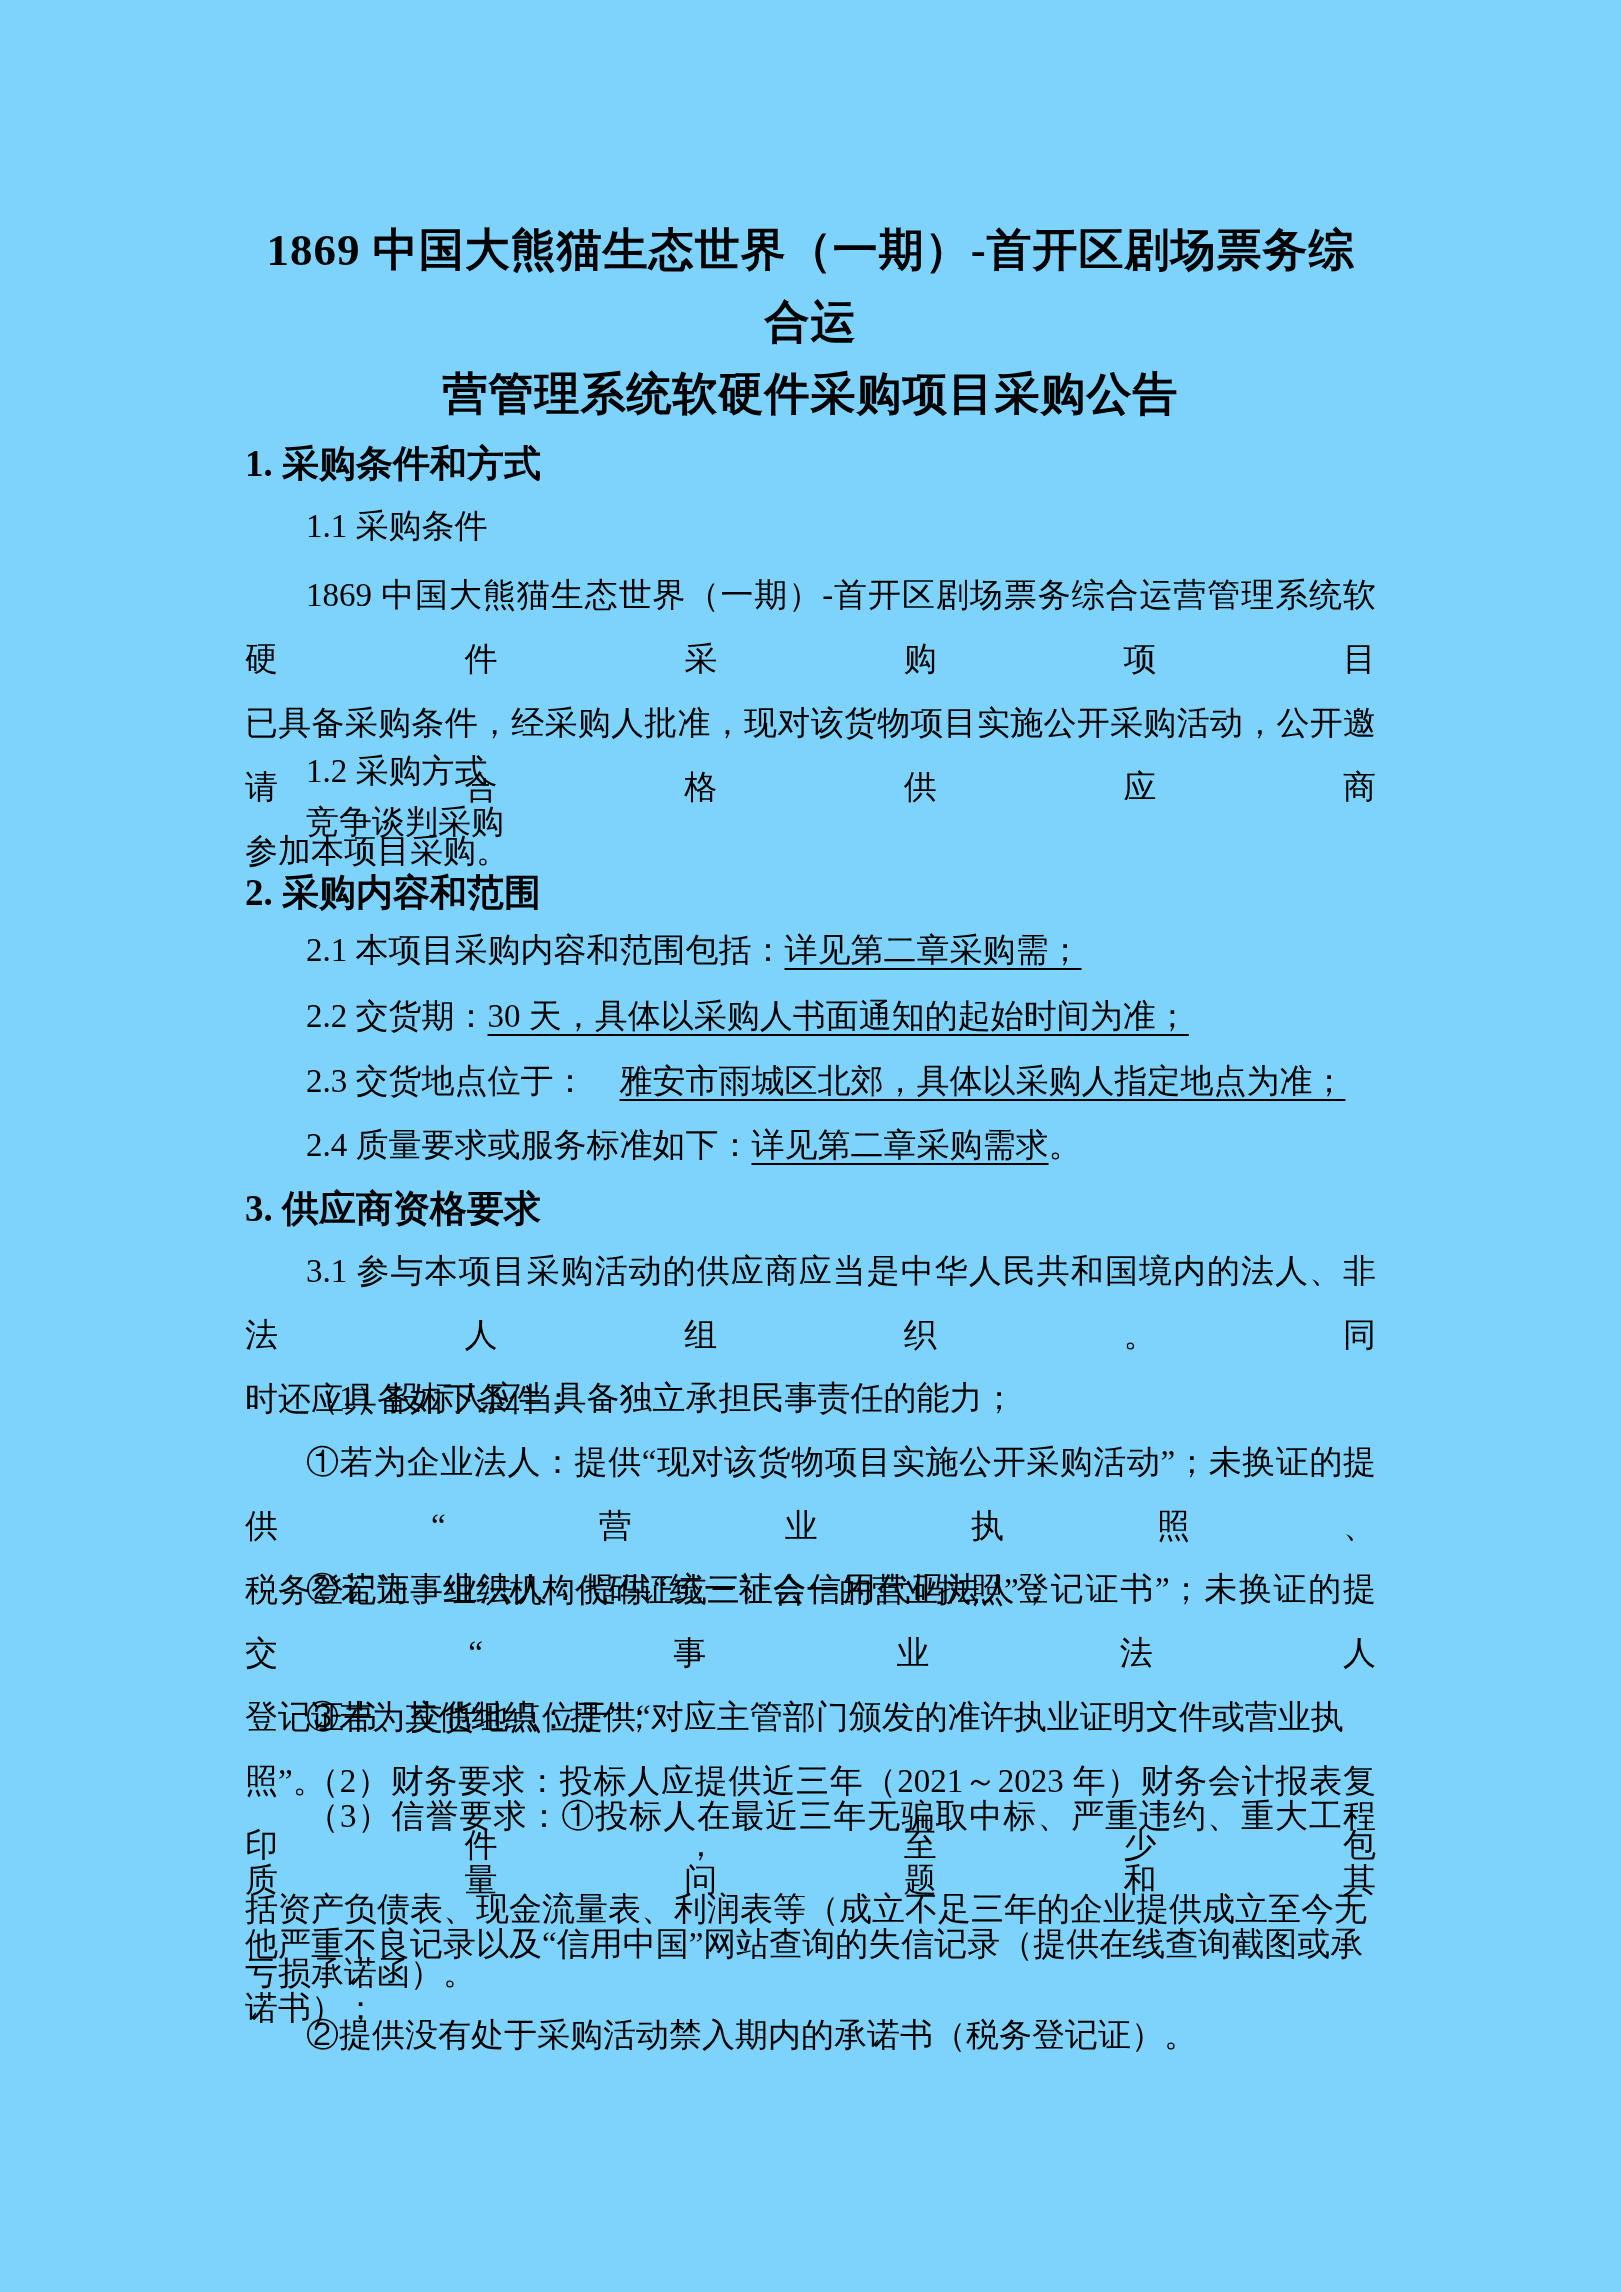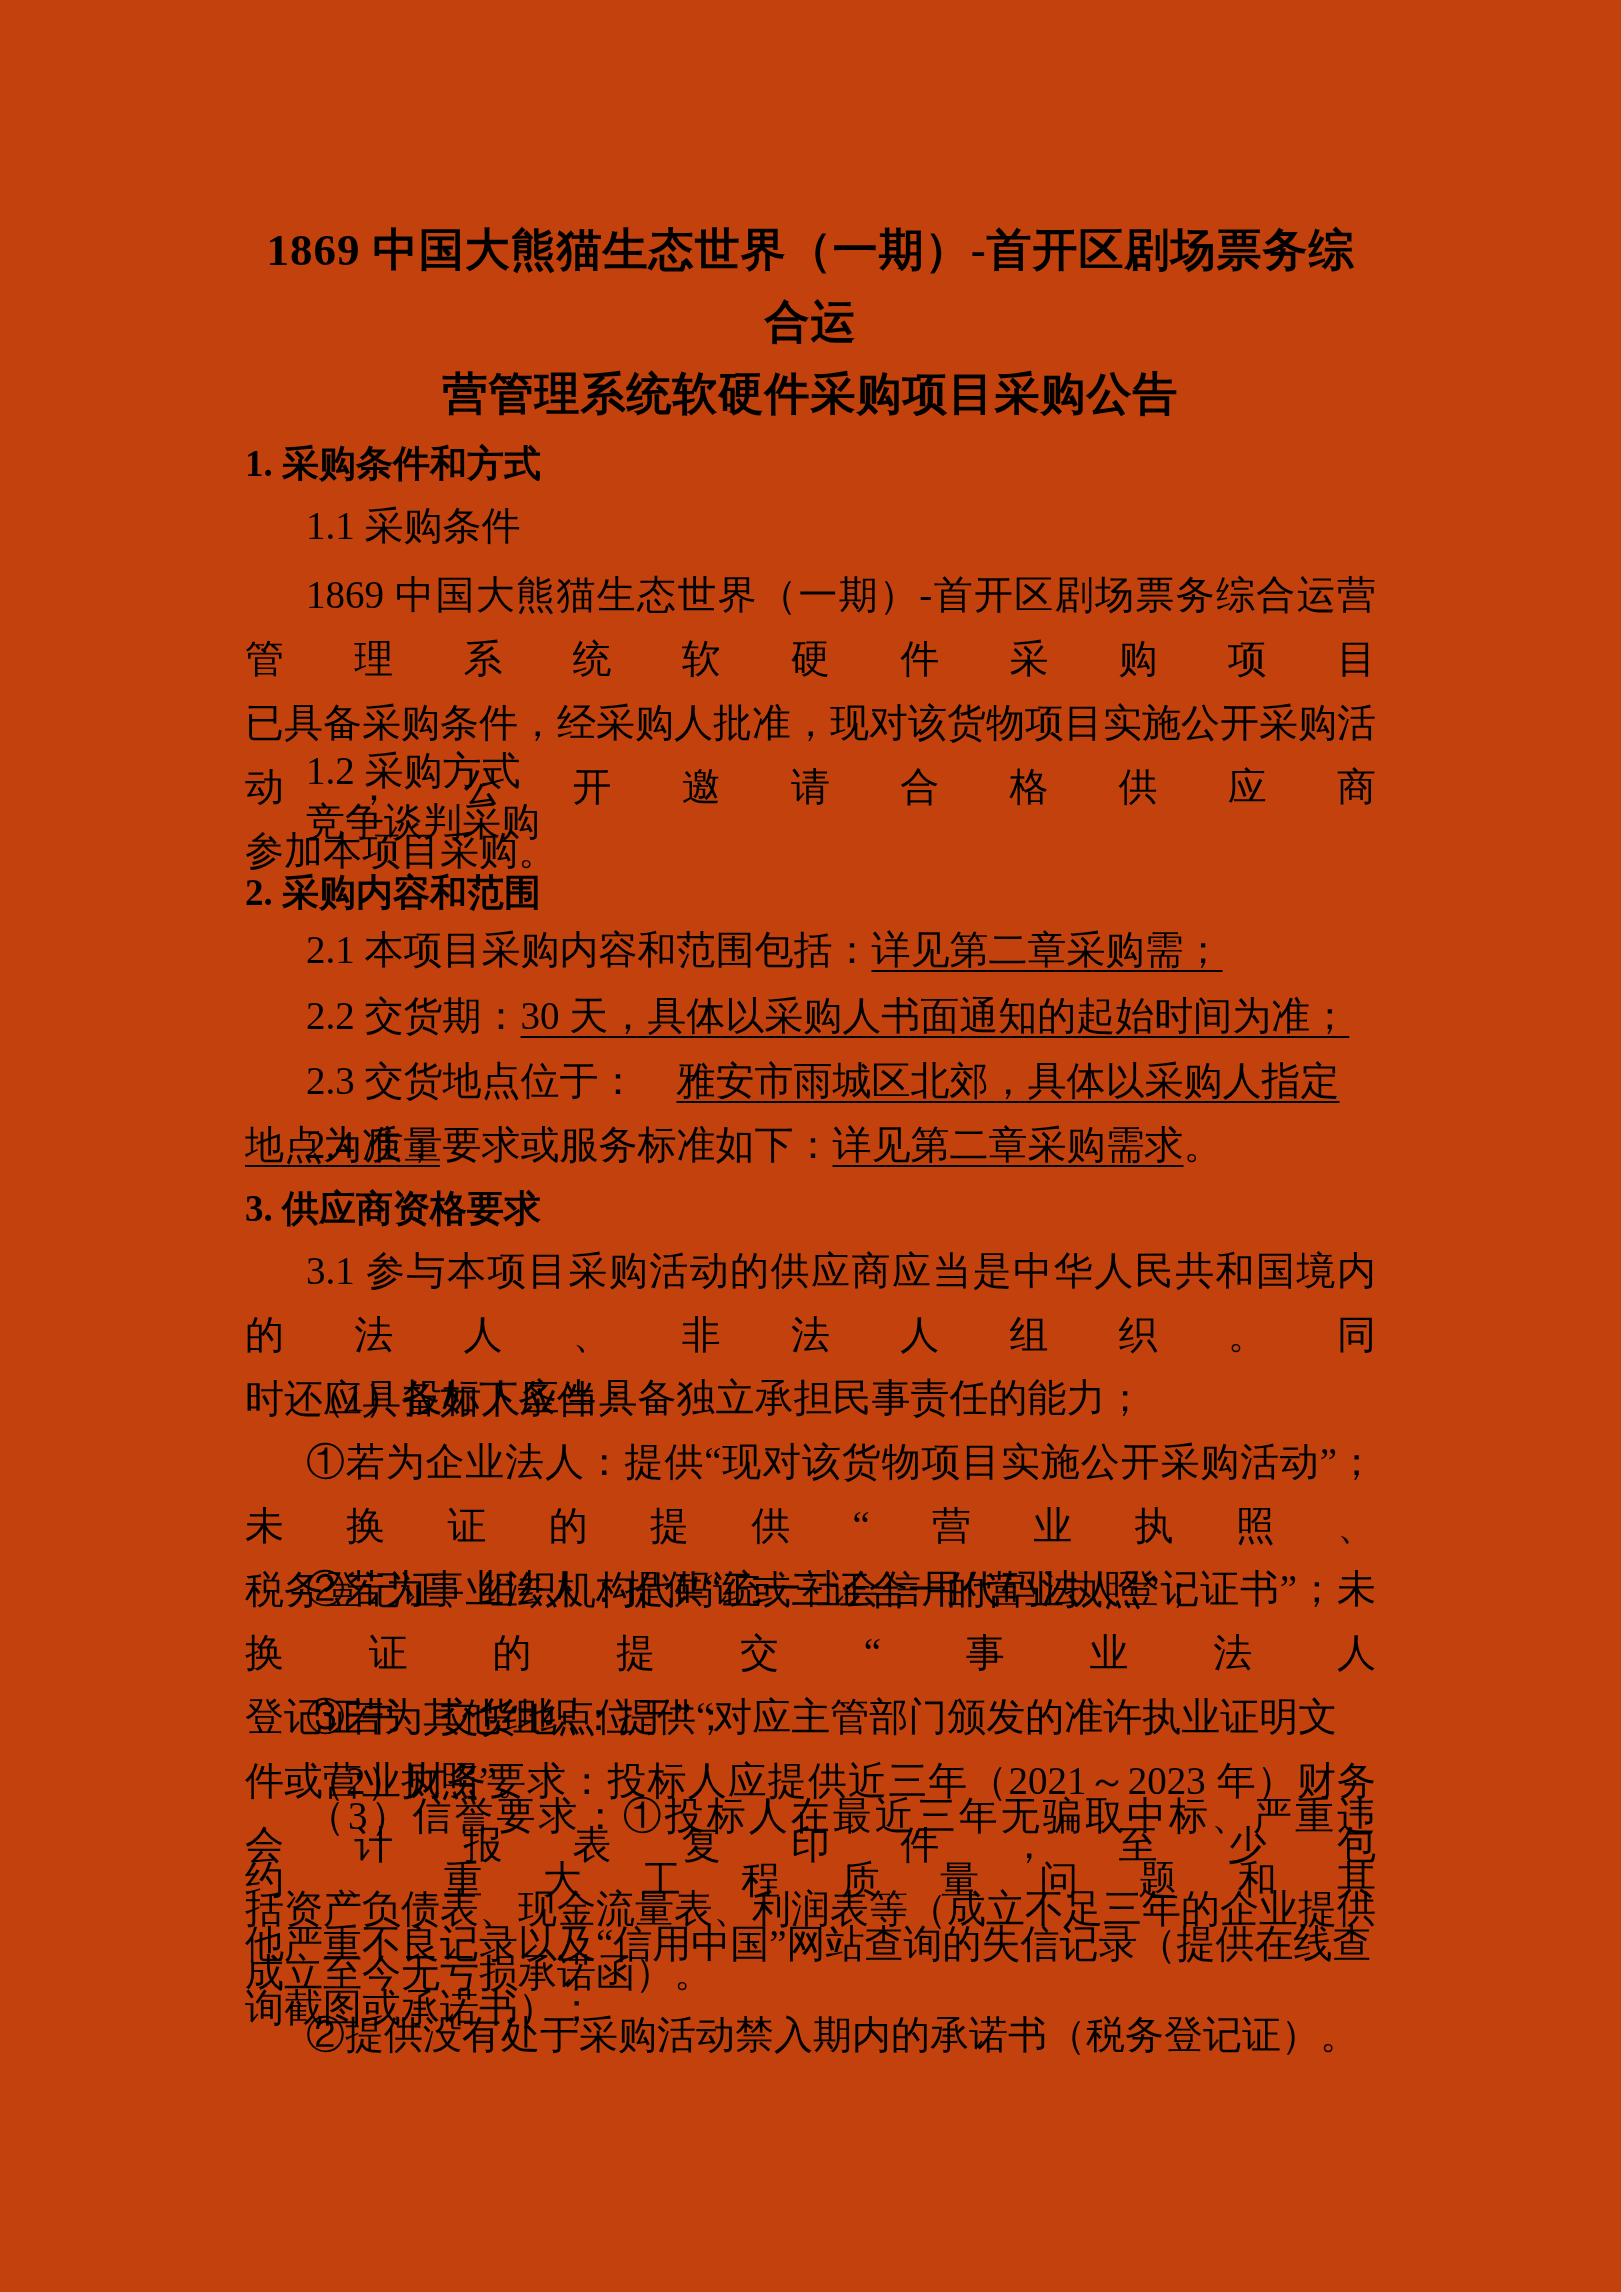--- a/index.html
+++ b/index.html
@@ -4,21 +4,21 @@
 <style>
   html, body {
     margin: 0;
     padding: 0;
     background: #ffffff;
   }
   .page {
     position: relative;
     width: 1621px;
     height: 2293px;
-    background: #c2410c;
+    background: #7dd3fc;
     color: #000000;
     font-family: "Liberation Serif", "DejaVu Serif", serif;
     overflow: hidden;
   }
   .abs {
     position: absolute;
     left: 245px;
     width: 1131px;
   }
   .doc-title {
@@ -27,21 +27,21 @@
     font-size: 45px;
     line-height: 72px;
     letter-spacing: 1px;
   }
   .sec-heading {
     font-size: 37px;
     font-weight: bold;
     line-height: 64px;
   }
   .body-text {
-    font-size: 39px;
+    font-size: 33px;
     line-height: 64px;
   }
   .ind {
     text-indent: 61px;
   }
   .jl {
     text-align: justify;
     text-align-last: justify;
   }
   .u {

